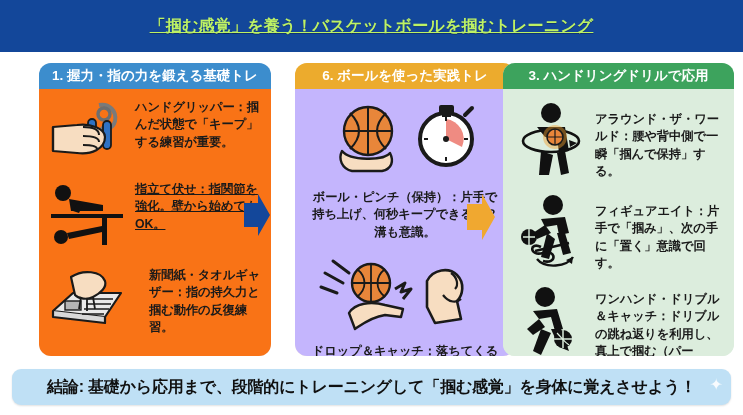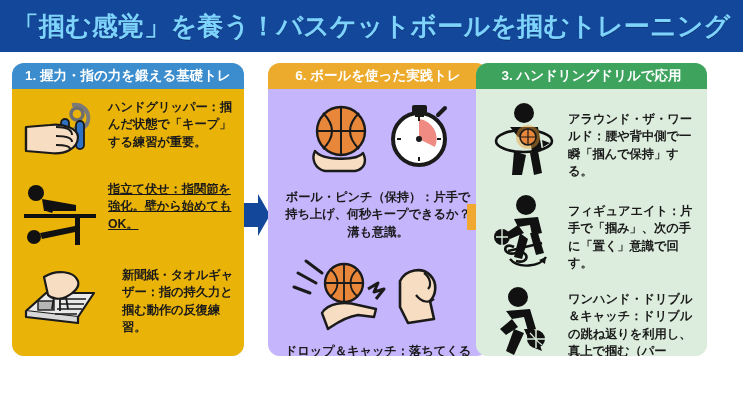--- a/index.html
+++ b/index.html
@@ -11,36 +11,37 @@
   }
   .page{position:relative;width:743px;height:415px;background:#ffffff;}
 
   
   .title-bar{
     position:absolute;left:0;top:0;width:743px;height:52px;
     background:#13479a;
     display:flex;align-items:center;justify-content:center;
   }
   .title-text{
-    color:#7dd3fc;font-size:26px;font-weight:bold;
+    color:#bef264;font-size:16px;font-weight:bold;
     letter-spacing:0.2px;white-space:nowrap;
     text-shadow:0 1px 0 rgba(0,0,0,.25);
-  }
-
-  
-  .col{position:absolute;top:63px;border-radius:12px;overflow:hidden;}
+    text-decoration:underline;
+  }
+
+  
+  .col{position:absolute;top:63px;border-radius:12px;overflow:hidden;margin-left:27px;}
   .col-head{
     height:26px;display:flex;align-items:center;justify-content:center;
     color:#ffffff;font-weight:bold;font-size:13.5px;white-space:nowrap;
   }
   .col-body{position:relative;}
 
   #col1{left:12px;width:232px;height:293px;background:#dce9f5;}
   #col1 .col-head{background:#3c8dcd;}
-  #col1 .col-body{background:#eab308;height:267px;}
+  #col1 .col-body{background:#f97316;height:267px;}
 
   #col2{left:268px;width:220px;height:293px;background:#fbedcb;}
   #col2 .col-head{background:#ecab2d;}
   #col2 .col-body{background:#c4b5fd;height:267px;}
 
   #col3{left:476px;width:231px;height:293px;background:#dceddd;}
   #col3 .col-head{background:#3da35d;}
   #col3 .col-body{background:#dceddd;height:267px;}
 
   
@@ -270,14 +271,18 @@
             <path d="M43 54 h18 M52 45 v18" stroke="#dceddd" stroke-width="1.5"></path>
             <path d="M46 48 C52 54 52 56 58 60" stroke="#dceddd" stroke-width="1.2" fill="none"></path>
           </svg>
         </span>
         <span class="tx" style="width:140px;padding-top:6px;">ワンハンド・ドリブル＆キャッチ：ドリブルの跳ね返りを利用し、真上で掴む（パーム）。</span>
       </div>
 
     </div>
   </div>
 
+  <div class="concl">
+    <div class="concl-text">結論: 基礎から応用まで、段階的にトレーニングして「掴む感覚」を身体に覚えさせよう！</div>
+    <span class="sparkle">✦</span>
+  </div>
 
 </div>
 
 </body></html>

